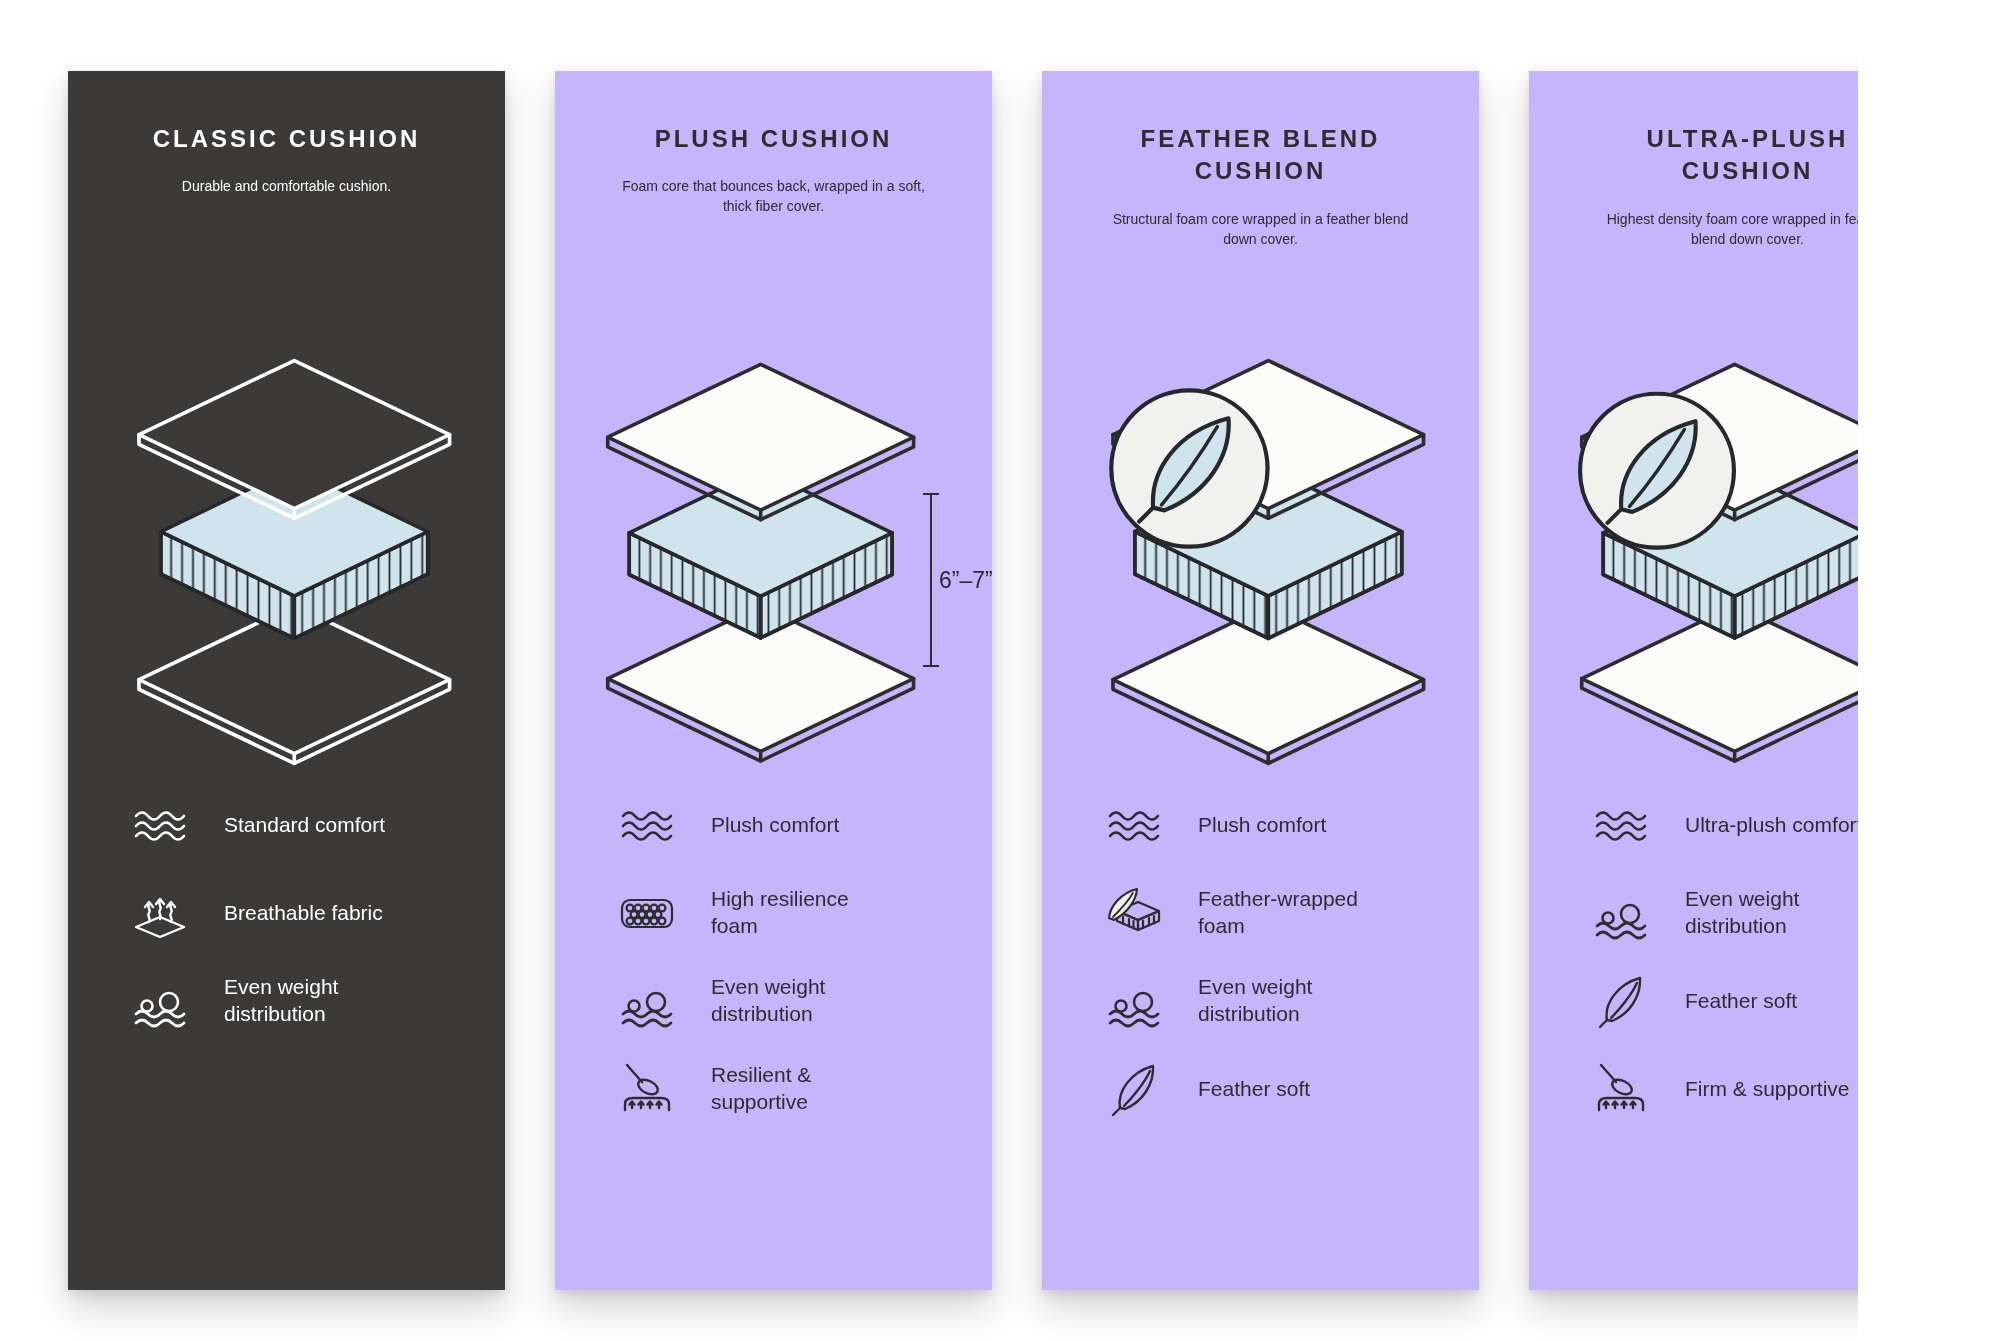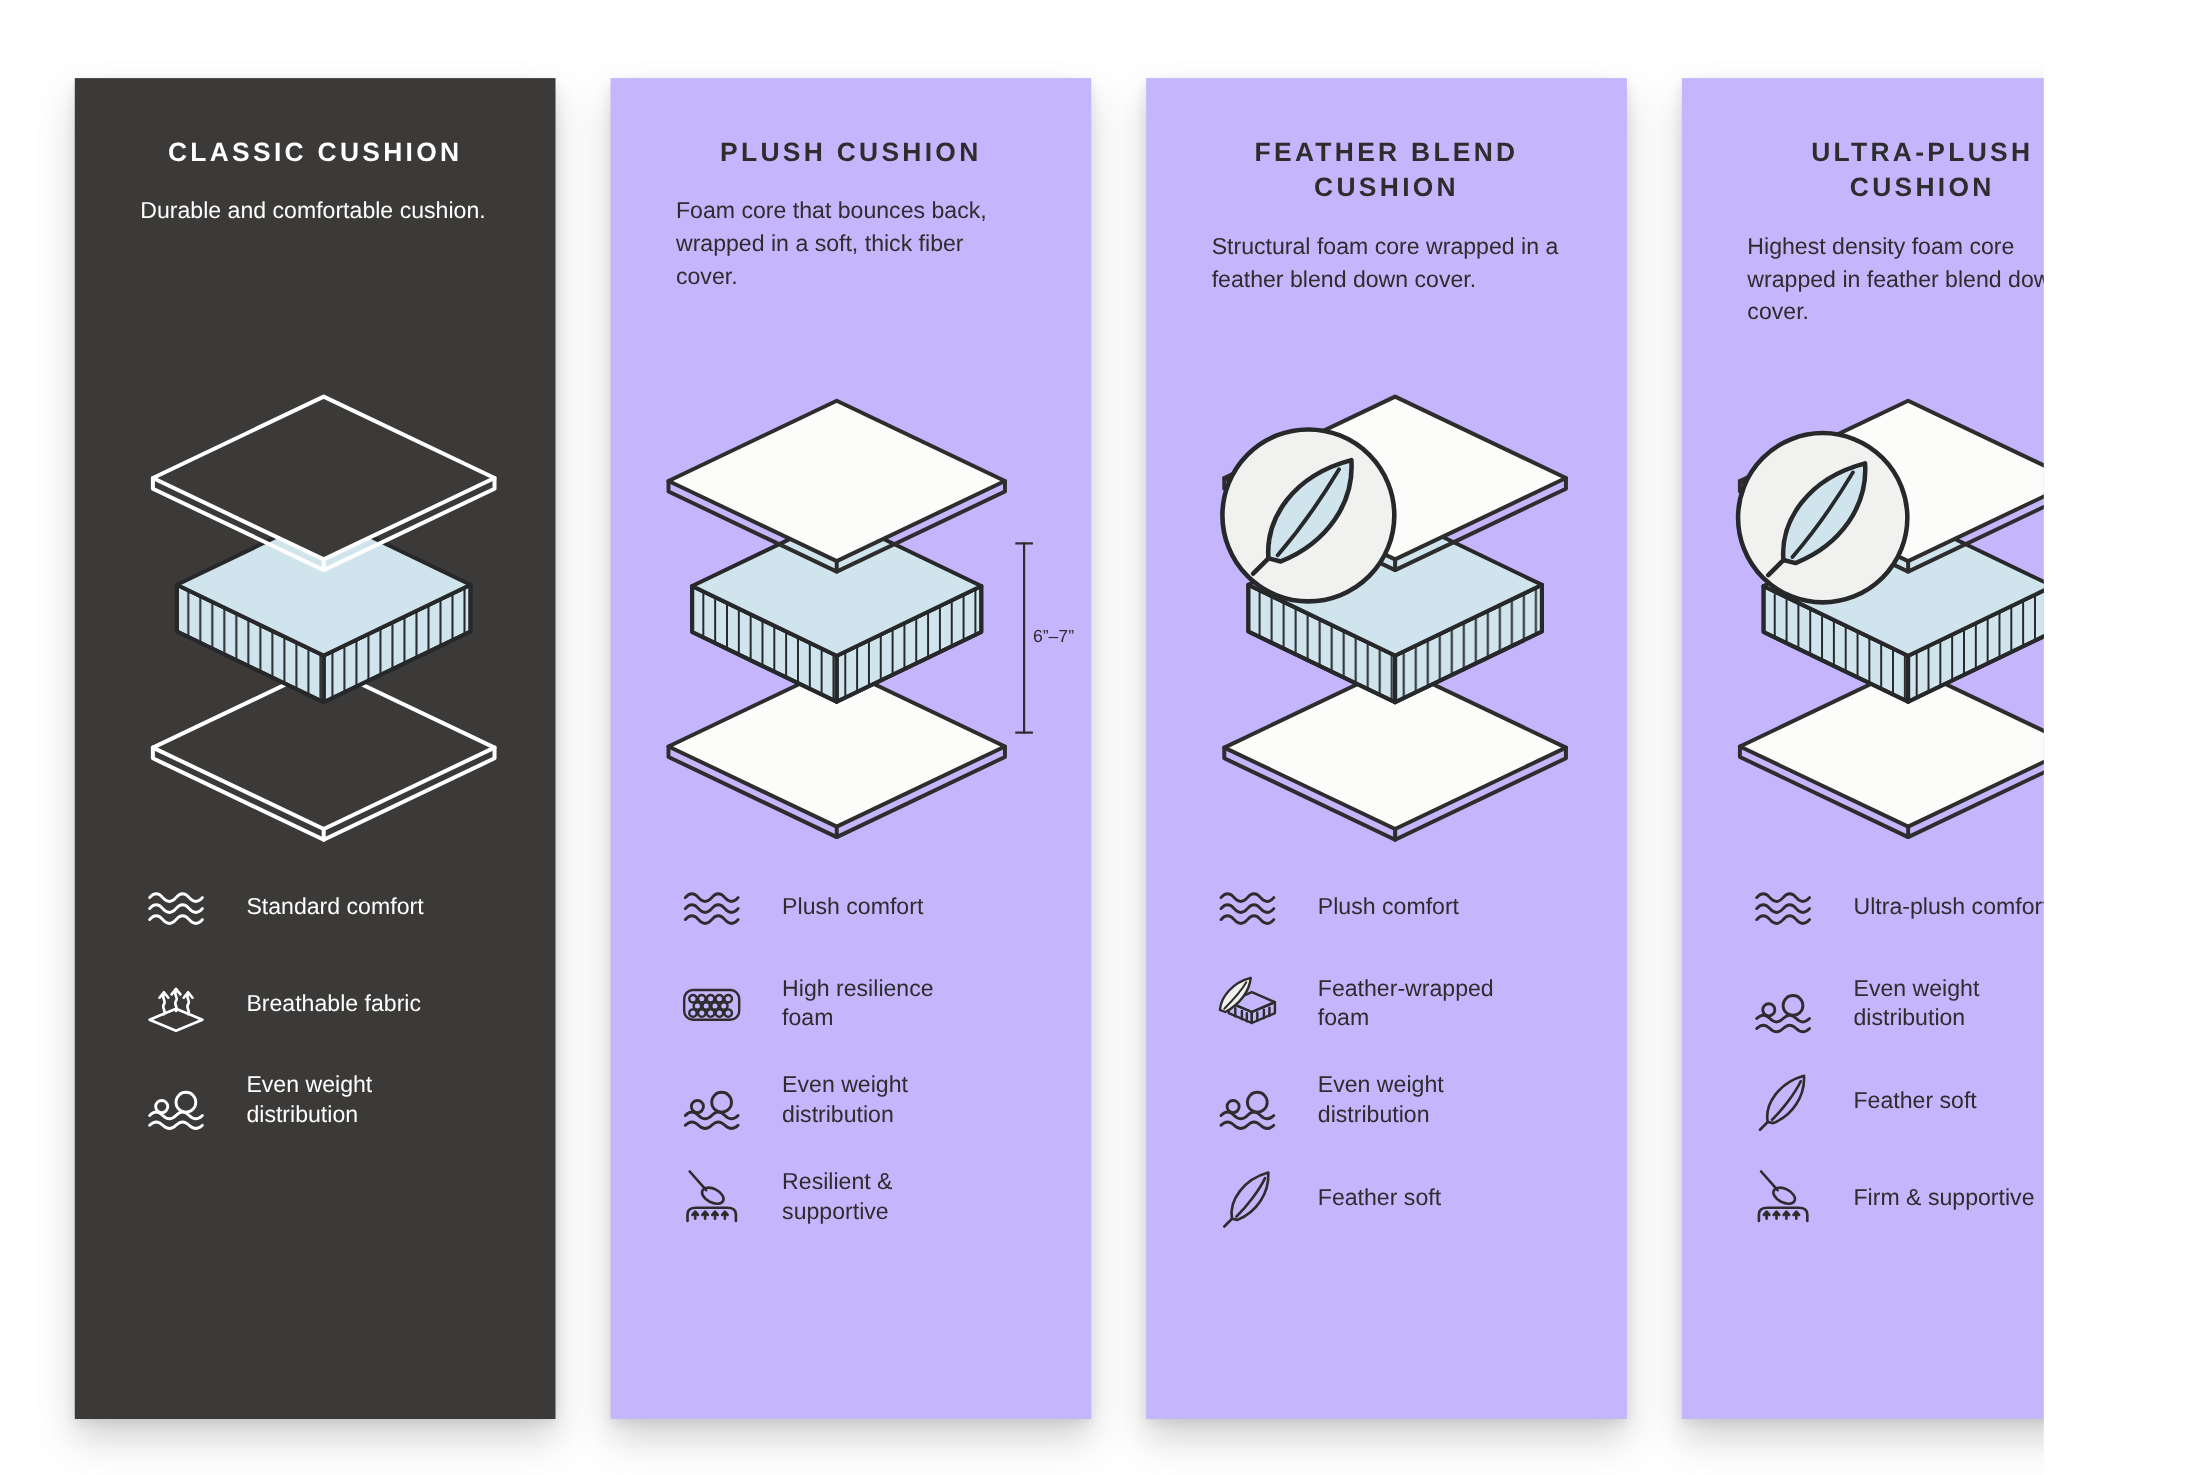--- a/index.html
+++ b/index.html
@@ -14,33 +14,33 @@
   }
   .card.light { background:#c4b5fd; color:#2d2d2d; --card-bg:#f1f1ef; --plate-fill:#fcfcfb; }
   .card.dark  { background:#3b3a38; color:#ffffff; --card-bg:#3b3a38; --plate-fill:#3b3a38; }
 
   .card-head { height:212px; }
   .card-title {
     font-size:24px; font-weight:bold; letter-spacing:3px; text-align:center;
     line-height:1.35; max-width:330px; margin:0 auto;
   }
   .card-desc {
-    font-size:21px; line-height:1.42; 
+    font-size:14px; line-height:1.42; text-align:center;
     max-width:318px; margin:22px auto 0;
   }
 
   .diagram { position:relative; height:452px; display:flex; align-items:center; justify-content:center; }
   .cushion-svg { width:330px; height:auto; display:block; }
   .diagram.has-ruler .cushion-svg { margin-right:40px; }
 
   .ruler { position:absolute; right:24px; top:158px; height:174px; width:2px; background:currentColor; }
   .ruler::before,.ruler::after { content:""; position:absolute; left:-7px; width:16px; height:2px; background:currentColor; }
   .ruler::before { top:0; }
   .ruler::after { bottom:0; }
-  .ruler-label { position:absolute; left:9px; top:50%; transform:translateY(-50%); font-size:16px; white-space:nowrap; }
+  .ruler-label { position:absolute; left:9px; top:50%; transform:translateY(-50%); font-size:23px; white-space:nowrap; }
 
   .features { list-style:none; padding:6px 0 0 20px; }
   .feature { display:flex; align-items:center; gap:28px; margin-bottom:24px; }
   .feature-icon { width:72px; height:64px; flex:0 0 auto; }
   .feature-label { font-size:21px; line-height:1.28; max-width:190px; }
 </style>
 </head>
 <body>
 
 <svg width="0" height="0" style="position:absolute" aria-hidden="true">

